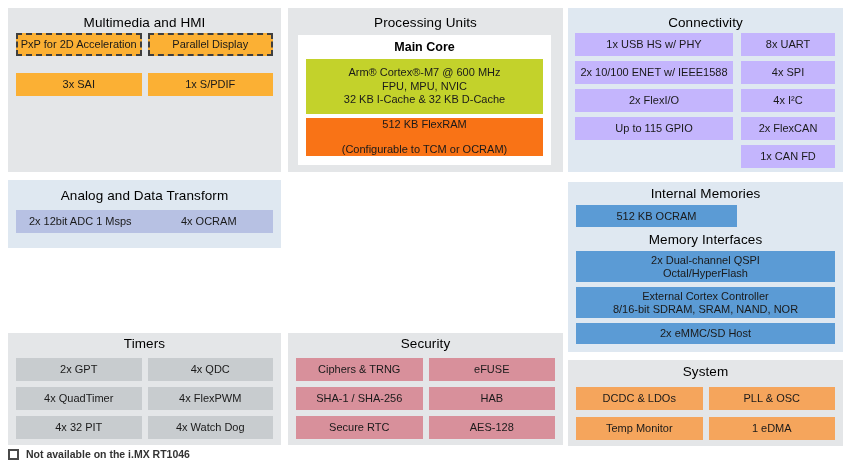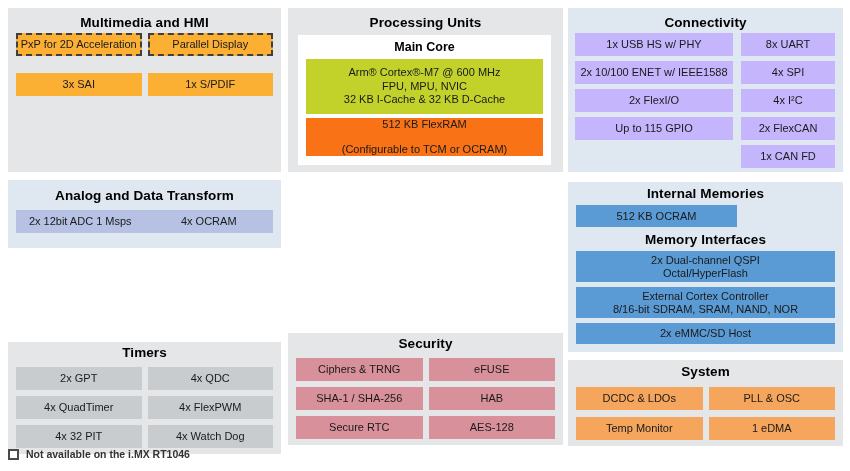--- a/index.html
+++ b/index.html
@@ -8,21 +8,21 @@
     position: relative;
     width: 850px; height: 471px;
     background: #ffffff;
     font-family: "Liberation Sans", sans-serif;
     overflow: hidden;
   }
   .sec { position: absolute; }
   .bg-gray { background: #e4e6e8; }
   .bg-blue { background: #dfe8f1; }
   .sec-title {
-    font-weight: bold; font-size: 13.5px; color: #000;
+    font-weight: normal; font-size: 13.5px; color: #000;
     text-align: center; letter-spacing: .1px;
   }
   .blk {
     display: flex; flex-direction: column;
     align-items: center; justify-content: center;
     font-size: 11px; color: #1a1a1a; text-align: center;
     line-height: 13px;
   }
   .orange  { background: #fbb034; }
   .orange2 { background: #f5a55c; }
@@ -67,21 +67,21 @@
   #sec-me { left: 568px; top: 182px; width: 275px; height: 170px; }
   #sec-me .sec-title { padding-top: 4px; }
   .me-row { display: grid; grid-template-columns: 161px 1fr; gap: 20px; margin: 4px 8px 0 8px; }
   .me-row .blk { height: 22px; }
   #sec-me .sec-title.mid { padding-top: 0; margin-top: 5px; }
   .me-stack { display: flex; flex-direction: column; gap: 5px; margin: 4px 8px 0 8px; }
   .me-stack .tall { height: 31px; }
   .me-stack .short { height: 21px; }
 
   
-  #sec-tm { left: 8px;   top: 342px; width: 273px; height: 112px; }
+  #sec-tm { left: 8px;   top: 333px; width: 273px; height: 112px; }
   #sec-se { left: 288px; top: 333px; width: 275px; height: 112px; }
   #sec-tm .sec-title, #sec-se .sec-title { padding-top: 3px; }
   #sec-tm .grid2, #sec-se .grid2 { margin: 7px 8px 0 8px; gap: 6px; }
 
   
   #sec-sy { left: 568px; top: 360px; width: 275px; height: 86px; }
   #sec-sy .sec-title { padding-top: 4px; }
   #sec-sy .grid2 { margin: 8px 8px 0 8px; gap: 7px 6px; }
 
   

